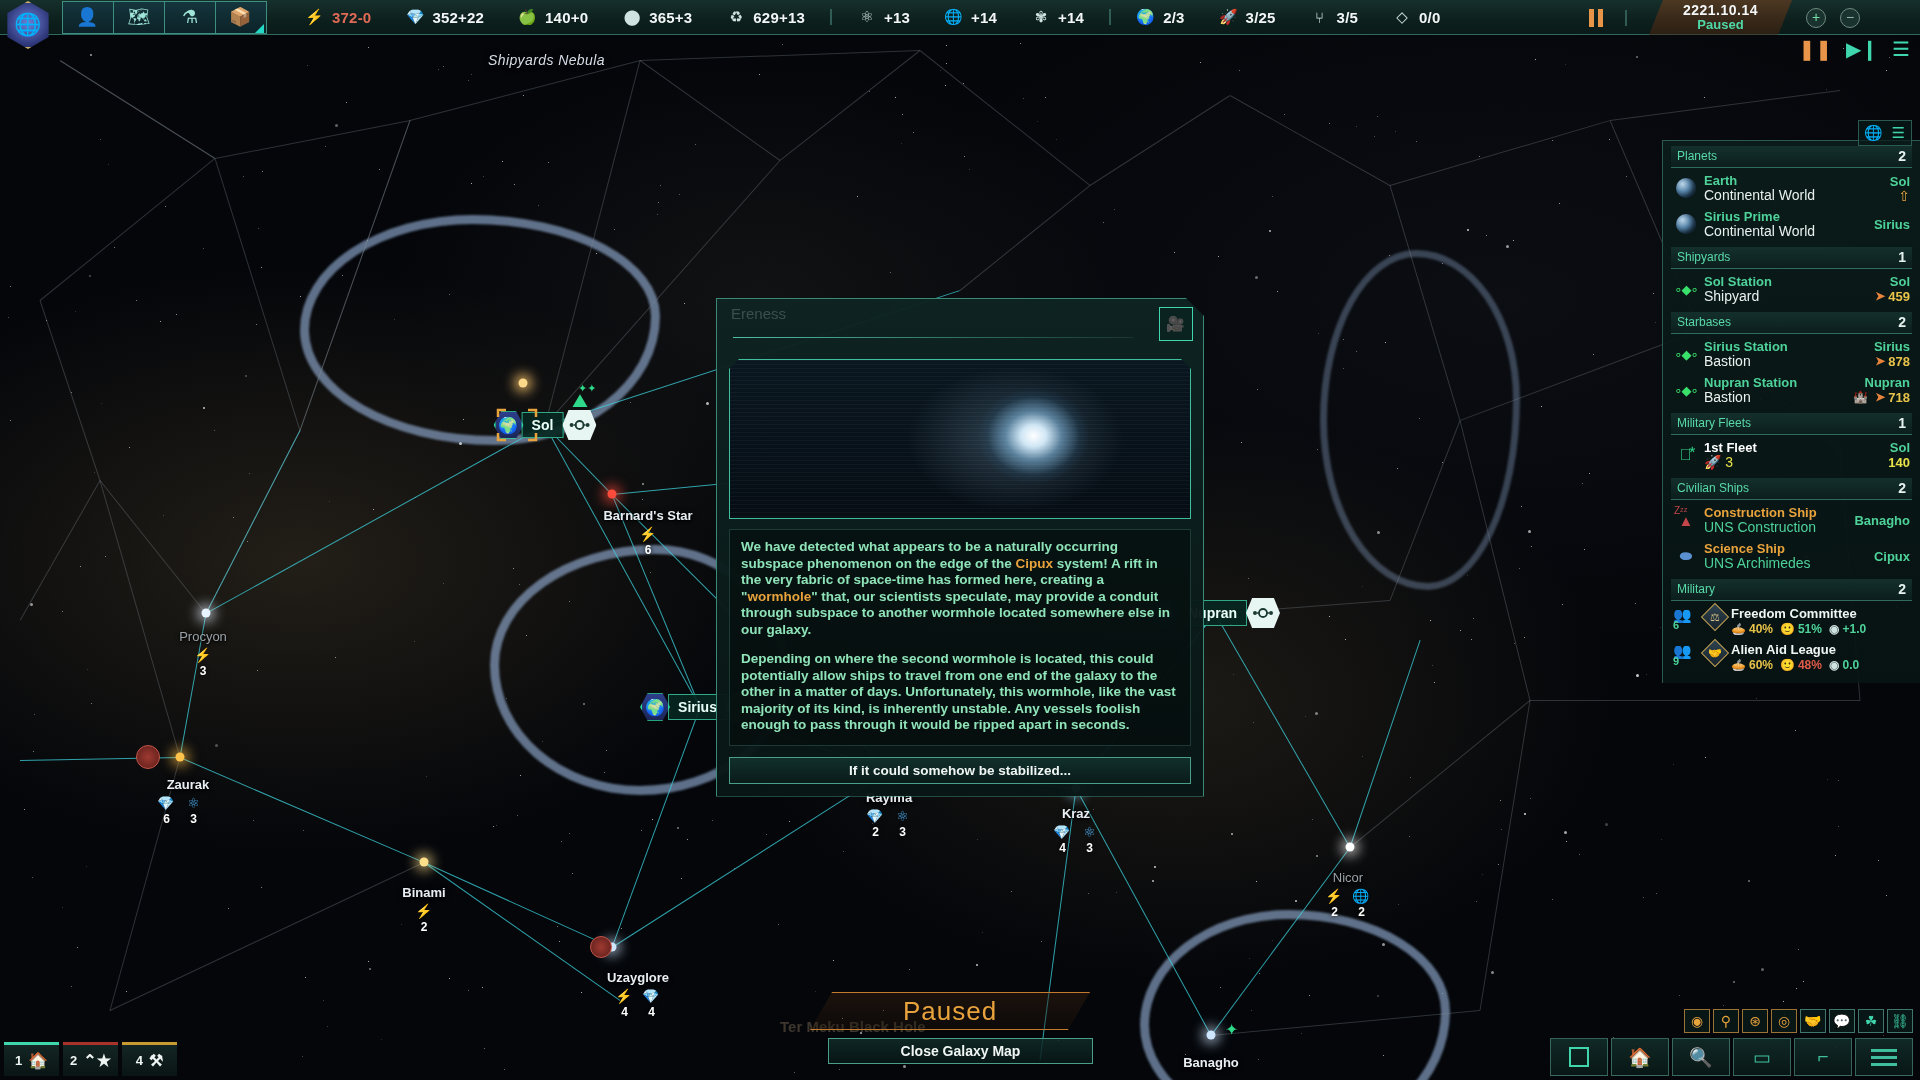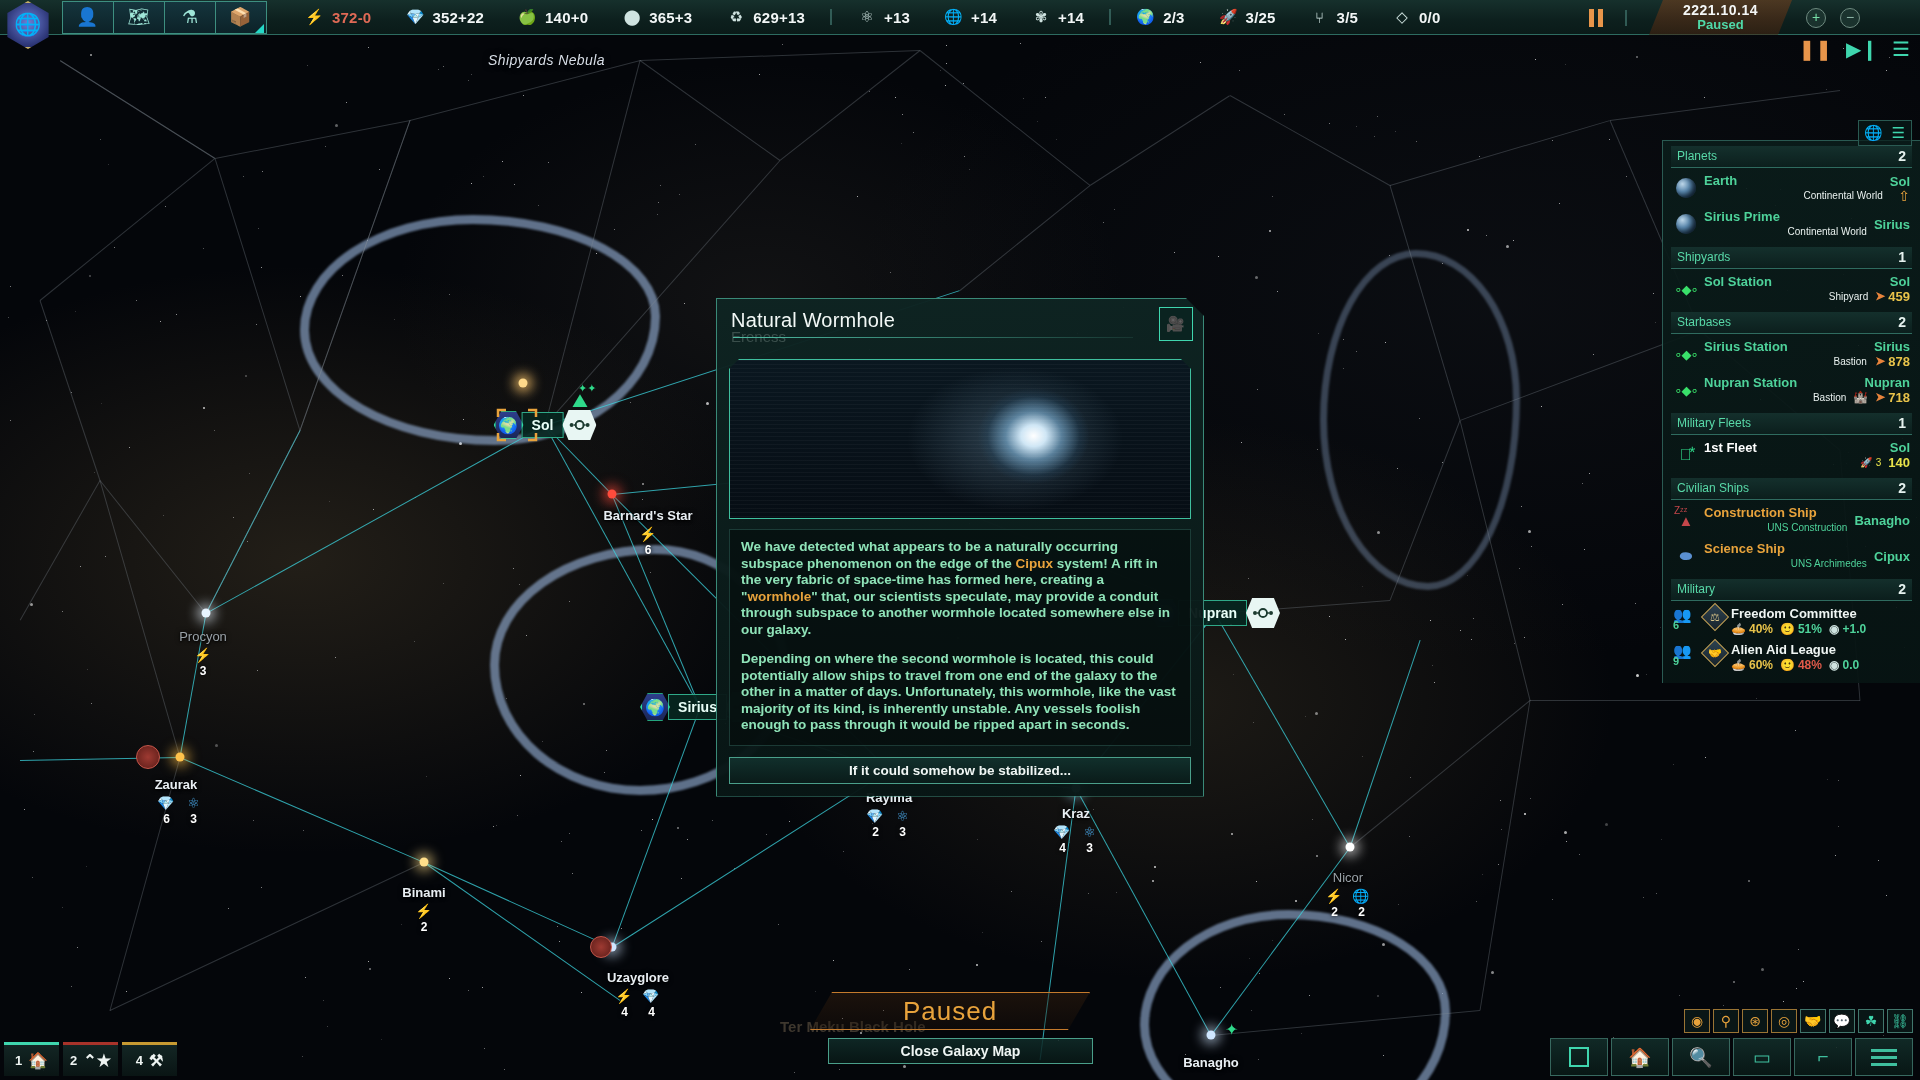--- a/index.html
+++ b/index.html
@@ -168,21 +168,21 @@
   .planet-globe {
     width:20px;height:20px;border-radius:50%;
     background: radial-gradient(circle at 32% 30%, #bcd6e8 0%, #5b88ad 38%, #2a4d6c 70%, #16293d 100%);
     box-shadow: inset -3px -2px 5px rgba(0,0,0,.55);
   }
   .sb-ico { color:#39e06a; font-size:13px; letter-spacing:-1px; }
   .ol-mid { flex: 1 1 auto; min-width: 0; }
   .ol-t1 { font-size: 13px; font-weight: bold; color:#4ed29a; line-height: 15px; white-space:nowrap; overflow:hidden; }
   .ol-t1.orange { color:#e8a33c; }
   .ol-t1.white { color:#ffffff; }
-  .ol-t2 { font-size: 10px; color:#e9f1ef; line-height: 15px; white-space:nowrap; overflow:hidden;text-align:right; }
+  .ol-t2 { font-size: 14px; color:#e9f1ef; line-height: 15px; white-space:nowrap; overflow:hidden; }
   .ol-t2.green { color:#4ed29a; }
   .ol-right { text-align: right; flex:0 0 auto; }
   .ol-sys { font-size: 13px; font-weight:bold; color:#4ed29a; line-height:15px; }
   .ol-val { font-size: 13px; font-weight:bold; color:#e8c34a; line-height:15px; display:flex; align-items:center; justify-content:flex-end; gap:3px;}
   .ol-val .arrow { color:#e8843c; font-size:12px; }
   .ol-val.plainy { color:#e8e24a; }
   .up-arrow { color:#e8a33c; font-size:14px; line-height:14px; text-align:right; }
 
   .faction-row { display:flex; align-items:flex-start; padding: 3px 10px 3px 10px; gap:6px;}
   .fac-people { position:relative; width:26px; flex:0 0 26px; font-size:15px; color:#5d86a8; }
@@ -818,21 +818,21 @@
         </div>
         <div class="sdot" style="left:206px;top:613px;width:9px;height:9px;background:#e8f4ff;box-shadow:0 0 12px 5px #e8f4ff99;"></div>
         <div class="sys-label dim" style="left:203px;top:629px;">Procyon</div>
         <div class="res-row" style="left:203px;top:646px;">
           <div class="res-cell">
             <div class="res-ico" style="color:#e8c34a">⚡</div>
             <div class="res-num">3</div>
           </div>
         </div>
         <div class="sdot" style="left:180px;top:757px;width:9px;height:9px;background:#ffc24b;box-shadow:0 0 12px 5px #ffc24b99;"></div>
-        <div class="sys-label" style="left:176px;top:777px;">Zaurak</div>
+        <div class="sys-label" style="left:188px;top:777px;">Zaurak</div>
         <div class="res-row" style="left:180px;top:794px;">
           <div class="res-cell">
             <div class="res-ico" style="color:#e8495a">💎</div>
             <div class="res-num">6</div>
           </div>
           <div class="res-cell">
             <div class="res-ico" style="color:#4aa8e8">⚛</div>
             <div class="res-num">3</div>
           </div>
         </div>
@@ -1187,21 +1187,20 @@
                 <span class="gr">0.0</span>
               </span>
             </div>
           </div>
         </div>
       </div>
   </div>
 
   <div class="event">
     <div class="ev-head">
-      <div class="ev-title">Natural Wormhole</div>
       <div class="ev-sub">Ereness</div>
       <div class="ev-rule"></div>
       <div class="ev-camera">🎥</div>
     </div>
     <div class="ev-art">
       <div class="ev-scan"></div>
     </div>
     <div class="ev-body" id="ev-body">
         <div class="ev-p"><span class="">We have detected what appears to be a naturally occurring subspace phenomenon on the edge of the </span><span class="hl">Cipux</span><span class=""> system! A rift in the very fabric of space-time has formed here, creating a "</span><span class="hl">wormhole</span><span class="">" that, our scientists speculate, may provide a conduit through subspace to another wormhole located somewhere else in our galaxy.</span></div>
         <div class="ev-p"><span class="">Depending on where the second wormhole is located, this could potentially allow ships to travel from one end of the galaxy to the other in a matter of days. Unfortunately, this wormhole, like the vast majority of its kind, is inherently unstable. Any vessels foolish enough to pass through it would be ripped apart in seconds.</span></div>

